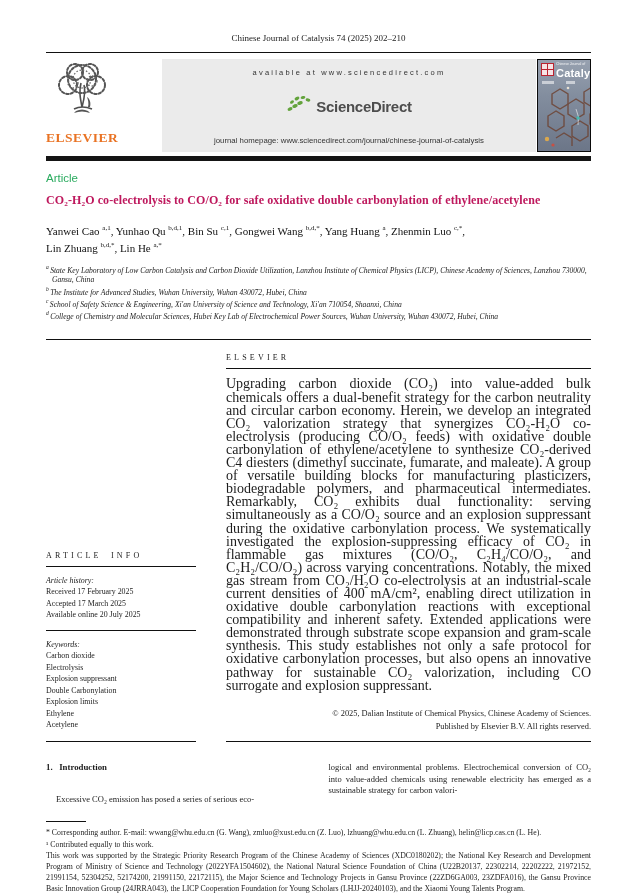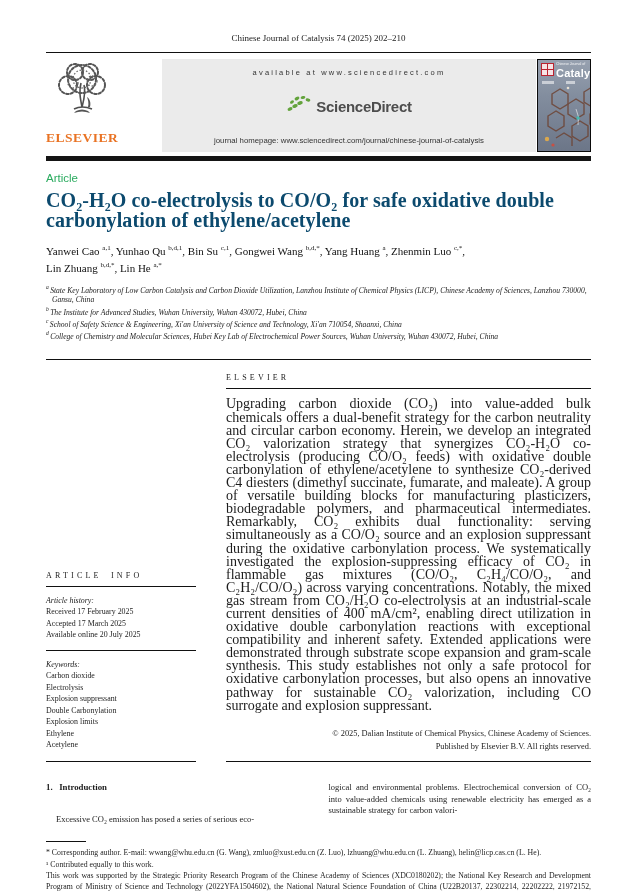--- a/index.html
+++ b/index.html
@@ -31,21 +31,21 @@
   .cn-logo span { background: rgba(255,255,255,0.88); display: block; }
   .cover-titles { color: #fff; line-height: 1; }
   .cover-sub { font-family: "Liberation Sans", sans-serif; font-size: 3.5px; opacity: 0.9; margin-bottom: 1px; }
   .cover-title { font-family: "Liberation Sans", sans-serif; font-weight: bold; font-size: 11px; letter-spacing: 0.2px; }
   .cover-meta { height: 3px; margin: 2px 4px 0 4px; background: linear-gradient(90deg, rgba(255,255,255,.55) 0 28%, transparent 28% 55%, rgba(255,255,255,.55) 55% 75%, transparent 0); position: relative; z-index: 2; }
   .cover-art { position: absolute; left: 0; top: 16px; z-index: 1; }
 
   
   .blackbar { margin-top: 4px; height: 5px; background: #151515; }
   .article-type { margin-top: 11px; font-family: "Liberation Sans", "DejaVu Sans", sans-serif; font-size: 11.5px; color: #2aab5f; }
-  .title { margin-top: 6px; font-size: 20px; line-height: 20px; font-weight: bold; color: #0c4a6e; letter-spacing: 0.1px; }
+  .title { margin-top: 6px; font-size: 12px; line-height: 20px; font-weight: bold; color: #be185d; letter-spacing: 0.1px; }
   .authors { margin-top: 11px; font-size: 11px; line-height: 14.5px; color: #111; }
   .authors sup { font-size: 7px; }
   .affils { margin-top: 8px; }
   .affil-line { font-style: italic; font-size: 7.6px; line-height: 9.4px; color: #222; padding-left: 6px; text-indent: -6px; }
   .affil-line sup { font-size: 5.5px; font-style: italic; }
 
   
   .toprule { margin-top: 19px; border-bottom: 1.2px solid #111; }
   .cols { display: flex; gap: 30px; align-items: flex-end; }
   .col-left  { width: 150px; flex: 0 0 auto; border-bottom: 1.2px solid #111; padding-bottom: 10px; }

